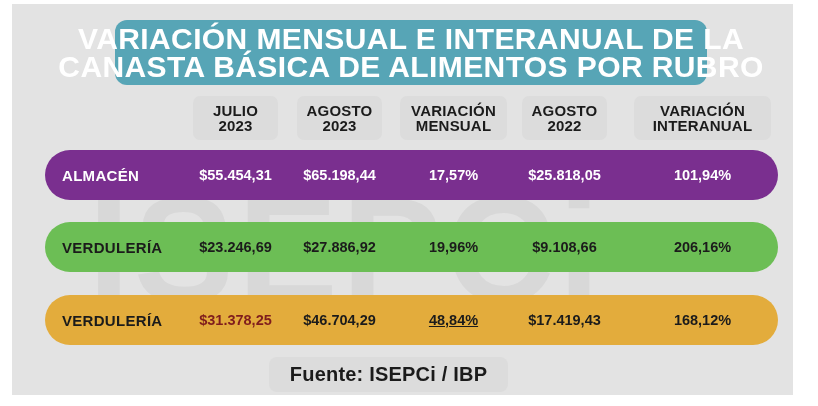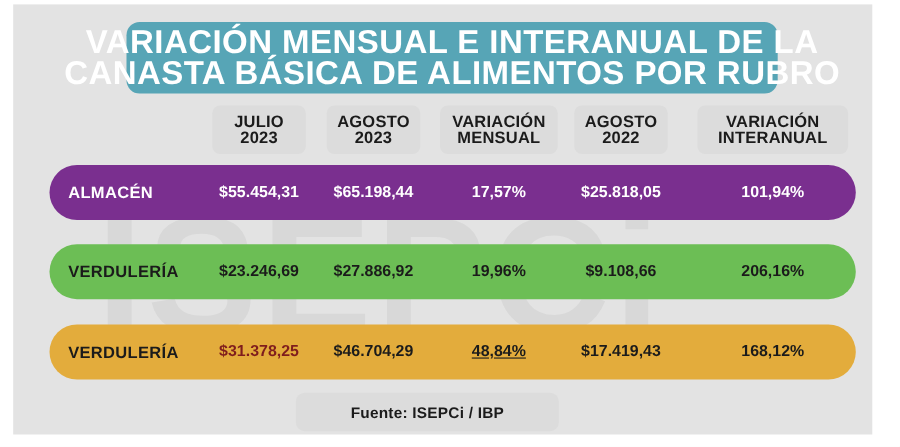--- a/index.html
+++ b/index.html
@@ -152,21 +152,21 @@
     border-radius: 8px;
     display: flex;
     align-items: center;
     justify-content: center;
     z-index: 5;
   }
   .footer-pill .ft {
     color: #1b1b1b;
     font-family: "Liberation Sans", sans-serif;
     font-weight: bold;
-    font-size: 14px;
+    font-size: 20px;
     letter-spacing: 0.2px;
     white-space: nowrap;
   }
 </style>
 </head>
 <body>
 
 <div id="infographic">
 
   <div class="canvas-bg"></div>

